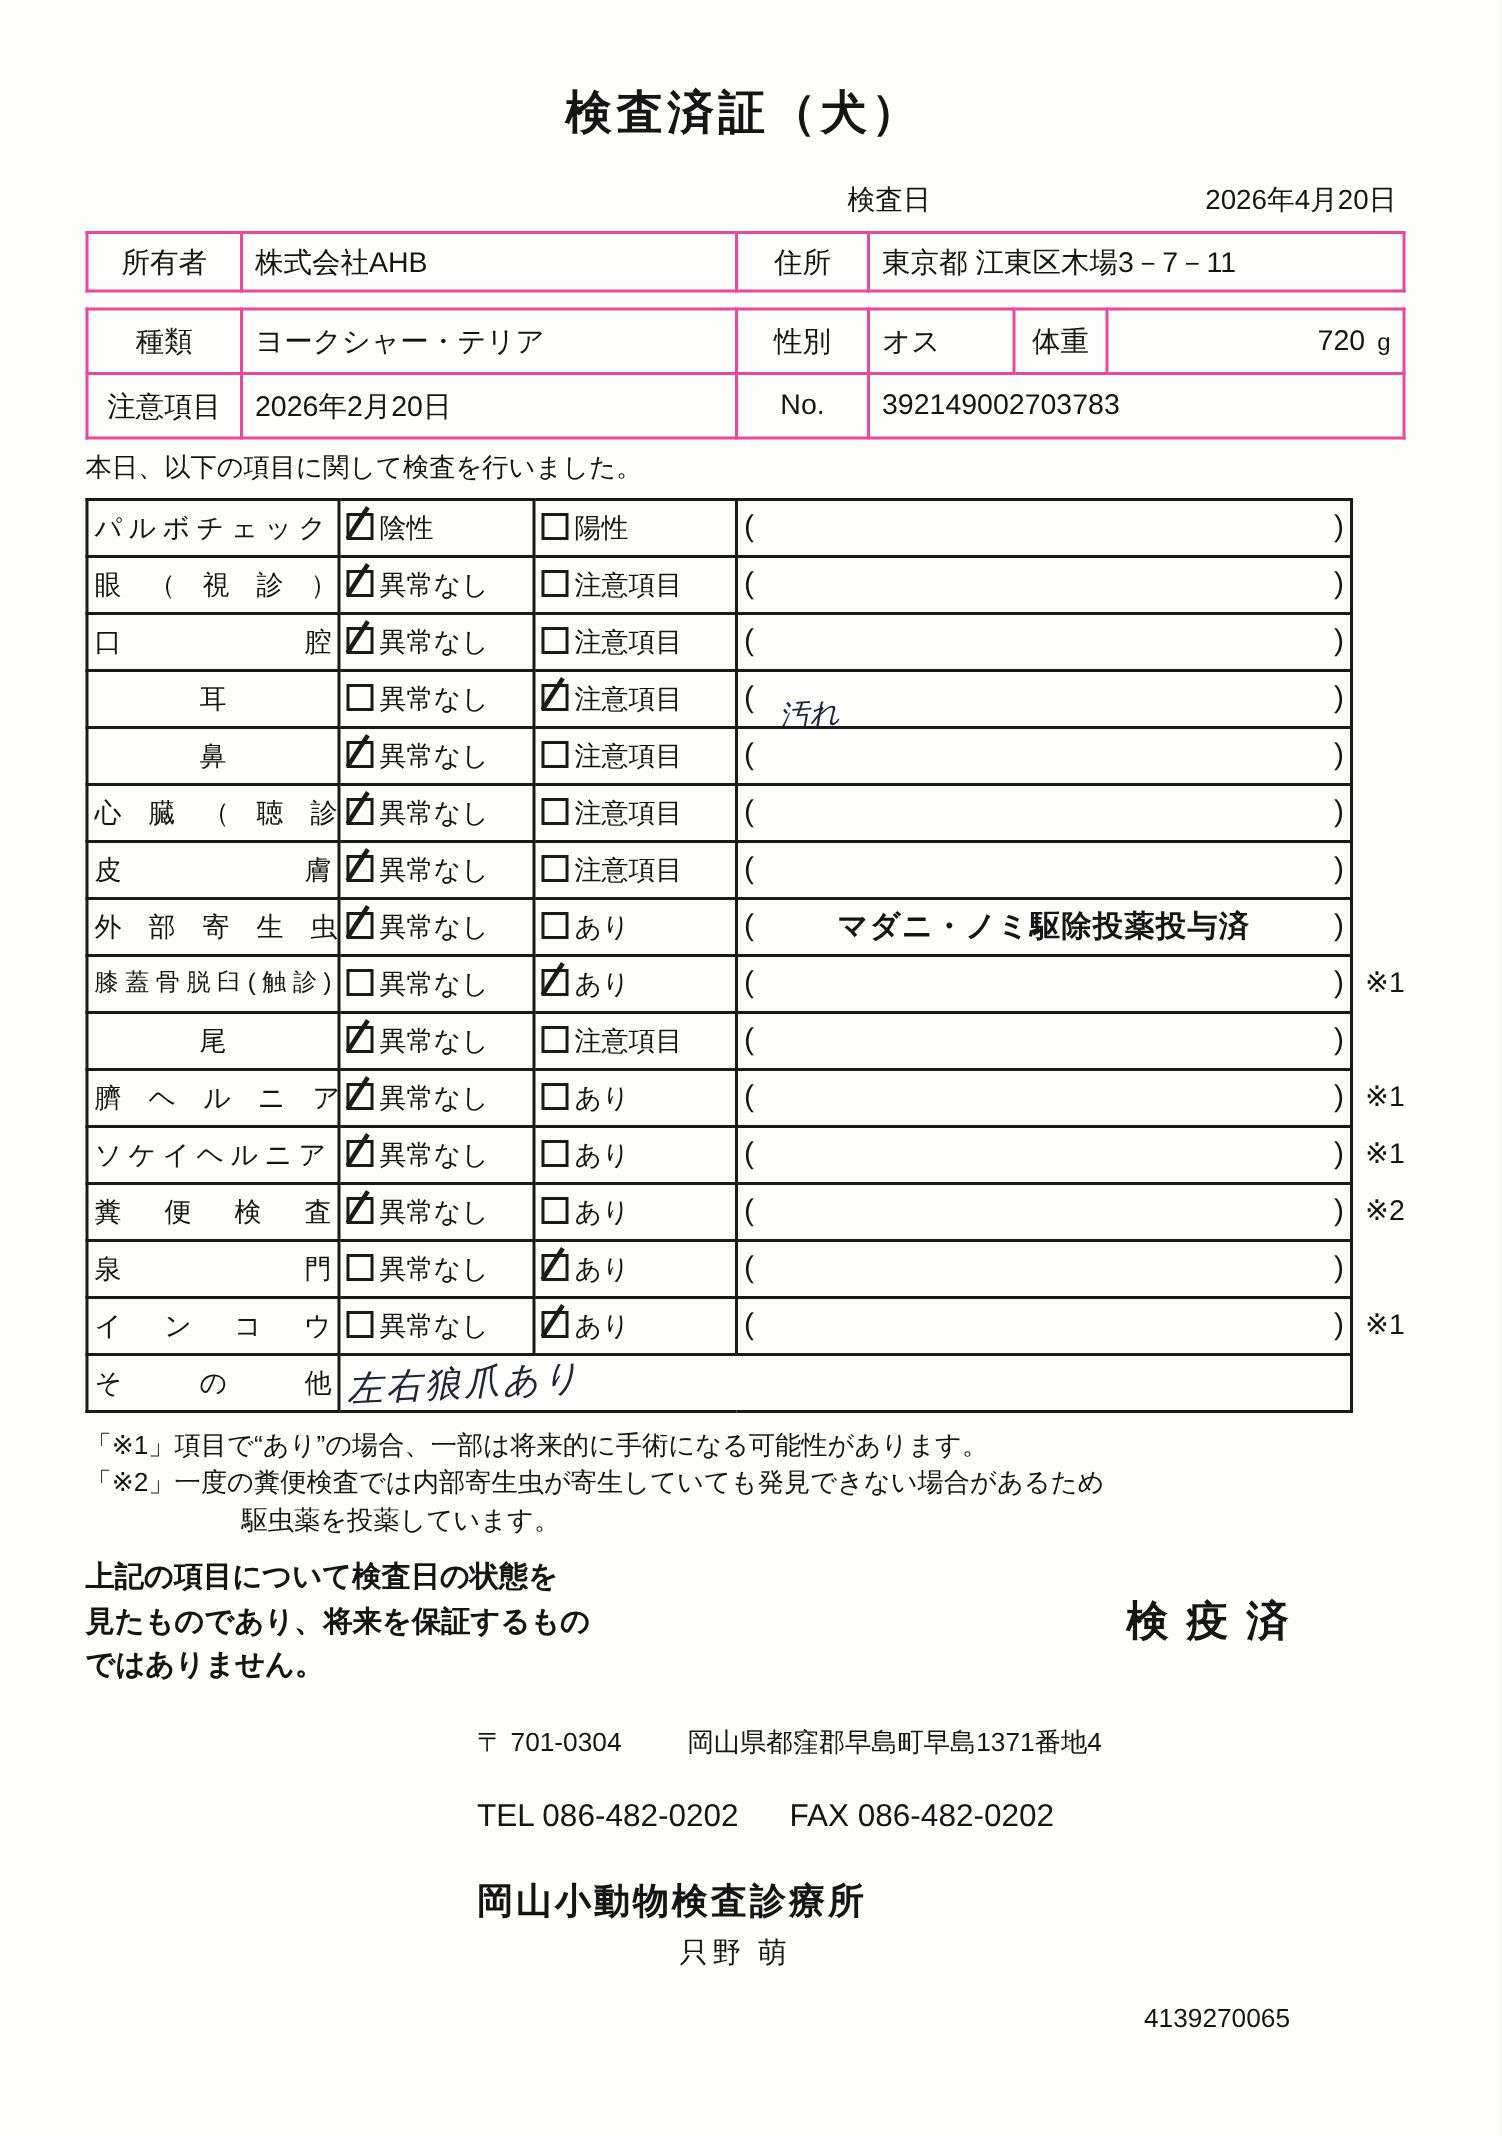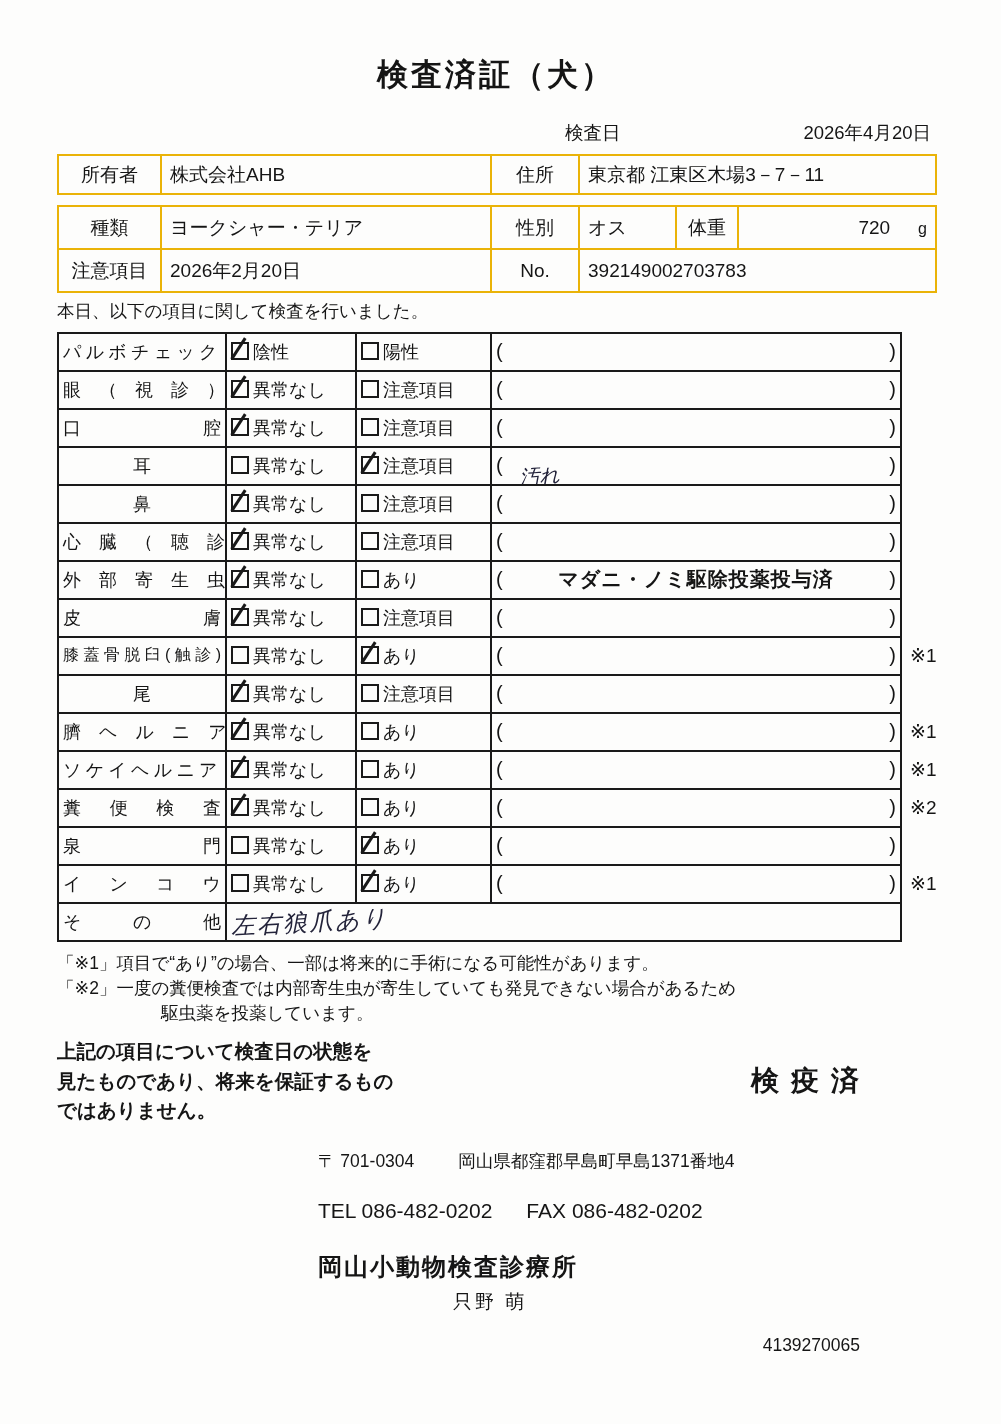--- a/index.html
+++ b/index.html
@@ -8,27 +8,27 @@
   .content{padding:54px 66px 0 57px;}
 
   .doc-title{font-size:31px;font-weight:bold;text-align:center;letter-spacing:3px;}
 
   .date-row{display:flex;align-items:baseline;margin-top:24px;font-size:18.5px;}
   .date-label{margin-left:508px;}
   .date-value{margin-left:auto;margin-right:4px;}
 
   table{border-collapse:collapse;table-layout:fixed;}
   .tbl{width:878px;}
-  .tbl td{border:2px solid #eab308;font-size:19px;padding:0 8px;overflow:hidden;white-space:nowrap;}
+  .tbl td{border:2px solid #ec4899;font-size:19px;padding:0 8px;overflow:hidden;white-space:nowrap;}
   .owner-tbl{margin-top:9px;}
   .owner-tbl td{height:37px;}
   .info-tbl{margin-top:10px;}
   .info-tbl td{height:41px;margin-left:28px;}
   td.lab{text-align:center;padding:0 2px;}
-  .wt{display:flex;justify-content:flex-end;align-items:baseline;gap:28px;}
+  .wt{display:flex;justify-content:flex-end;align-items:baseline;gap:8px;}
   .wt .unit{font-size:16px;}
 
   .exam-tbl{margin-top:8px;width:888px;}
   .exam-tbl td{height:36px;border:2px solid #1a1a1a;font-size:18px;padding:0 4px;overflow:hidden;white-space:nowrap;}
   .exam-tbl td.c-mark{border:none;padding:0 0 0 8px;font-size:19px;background:transparent;}
   .item-label{display:block;text-align:justify;text-align-last:justify;font-size:18px;}
   .item-label.center{text-align:center;text-align-last:center;}
   .item-label.small{font-size:16px;}
   .item-label.track{letter-spacing:3.5px;}
   .c-opt{padding-left:6px;}
@@ -221,44 +221,44 @@
                 <span class="paren">(</span>
                 <span class="note-text"></span>
                 <span class="paren">)</span>
               </div>
             </td>
         <td class="c-mark"></td>
       </tr>
 
       <tr>
         <td class="c-item">
+              <span class="item-label">皮　膚</span>
+            </td>
+        <td class="c-opt"><span class="cb"><span class="tick" style="visibility: visible;"></span></span><span>異常なし</span></td>
+        <td class="c-opt"><span class="cb"></span><span>注意項目</span></td>
+        <td class="c-note">
+              <div class="note-wrap">
+                <span class="paren">(</span>
+                <span class="note-text"></span>
+                <span class="paren">)</span>
+              </div>
+            </td>
+        <td class="c-mark"></td>
+      </tr>
+
+      <tr>
+        <td class="c-item">
               <span class="item-label">外　部　寄　生　虫</span>
             </td>
         <td class="c-opt"><span class="cb"><span class="tick" style="visibility: visible;"></span></span><span>異常なし</span></td>
         <td class="c-opt"><span class="cb"></span><span>あり</span></td>
         <td class="c-note">
               <div class="note-wrap">
                 <span class="paren">(</span>
                 <span class="note-text note-strong">マダニ・ノミ駆除投薬投与済</span>
-                <span class="paren">)</span>
-              </div>
-            </td>
-        <td class="c-mark"></td>
-      </tr>
-
-      <tr>
-        <td class="c-item">
-              <span class="item-label">皮　膚</span>
-            </td>
-        <td class="c-opt"><span class="cb"><span class="tick" style="visibility: visible;"></span></span><span>異常なし</span></td>
-        <td class="c-opt"><span class="cb"></span><span>注意項目</span></td>
-        <td class="c-note">
-              <div class="note-wrap">
-                <span class="paren">(</span>
-                <span class="note-text"></span>
                 <span class="paren">)</span>
               </div>
             </td>
         <td class="c-mark"></td>
       </tr>
 
       <tr>
         <td class="c-item">
               <span class="item-label small">膝蓋骨脱臼(触診)</span>
             </td>

